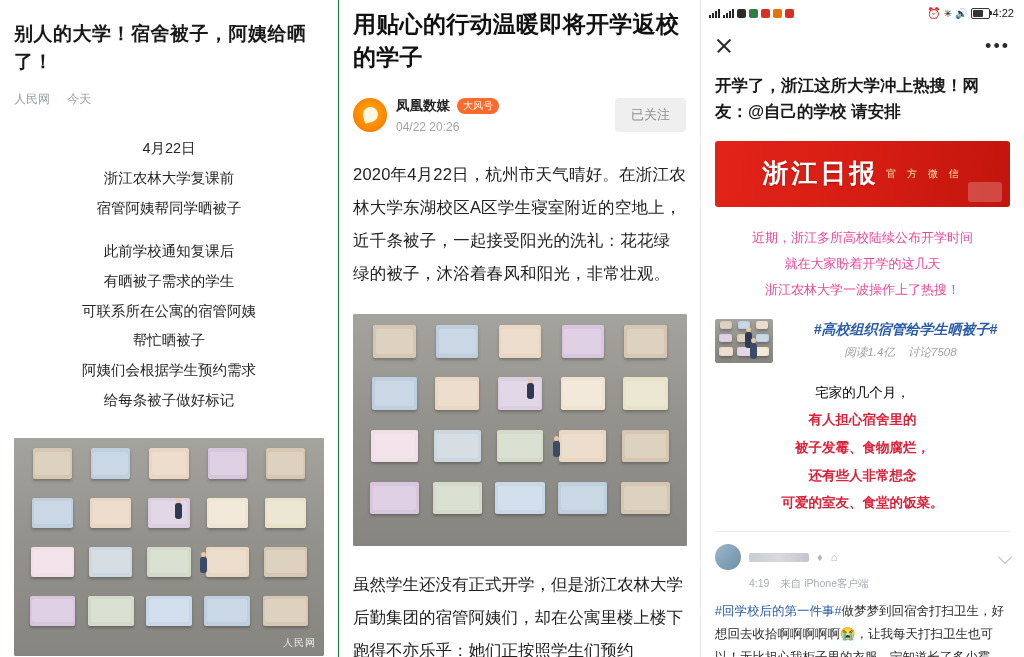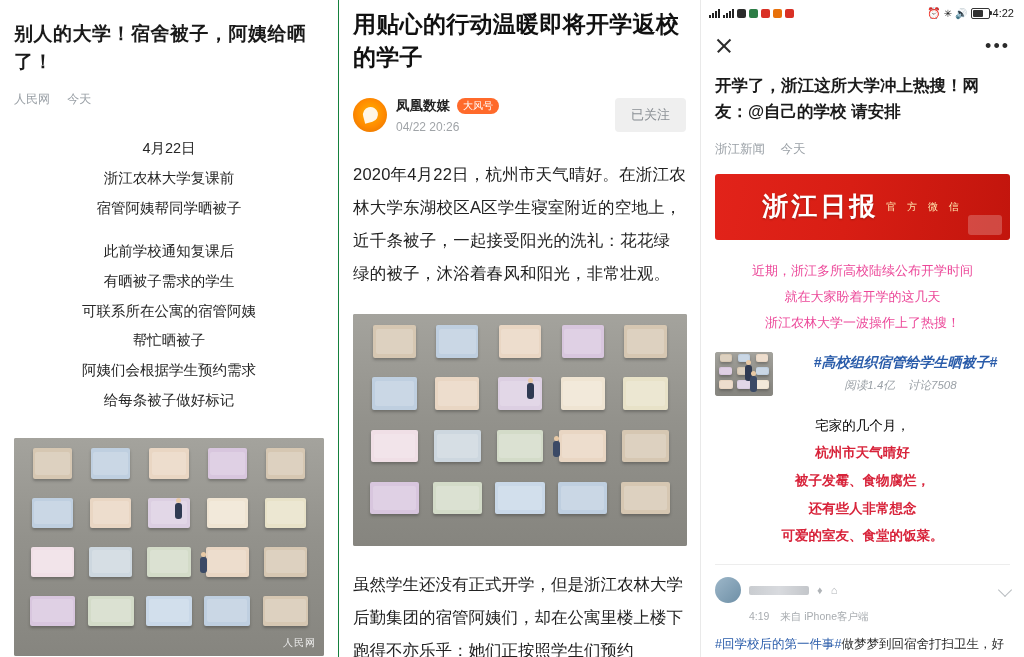--- a/index.html
+++ b/index.html
@@ -486,24 +486,20 @@
       </div>
     </div>
 
     <div class="p3-nav">
       <span class="close-x"></span>
       <span class="dots">•••</span>
     </div>
 
     <div class="p3-body">
       <div class="p3-title">开学了，浙江这所大学冲上热搜！网友：@自己的学校 请安排</div>
-      <div class="p3-meta">
-        <span class="src">浙江新闻</span>
-        <span>今天</span>
-      </div>
 
       <div class="p3-banner">
         <span class="bn-main">浙江日报</span>
         <span class="bn-sub">官 方 微 信</span>
         <span class="bn-seal"></span>
       </div>
 
       <div class="p3-centre">
         <div>近期，浙江多所高校陆续公布开学时间</div>
         <div>就在大家盼着开学的这几天</div>
@@ -531,21 +527,21 @@
           <div class="p3-topic-title">#高校组织宿管给学生晒被子#</div>
           <div class="p3-topic-stats">
             <span>阅读1.4亿</span>
             <span>讨论7508</span>
           </div>
         </div>
       </div>
 
       <div class="p3-poem">
         <div class="l1">宅家的几个月，</div>
-        <div class="lr">杭州市天气晴好</div>
+        <div class="lr">有人担心宿舍里的</div>
         <div class="lr">被子发霉、食物腐烂，</div>
         <div class="lr">还有些人非常想念</div>
         <div class="lr">可爱的室友、食堂的饭菜。</div>
       </div>
 
       <div class="p3-divider"></div>
     </div>
 
     <div class="p3-comment">
       <div class="cmt-head">

